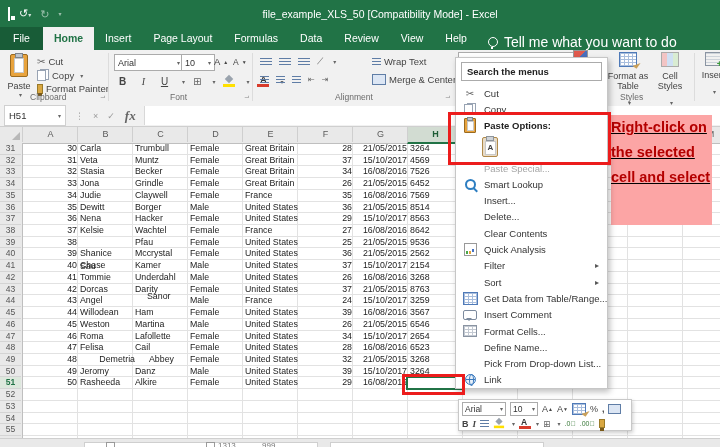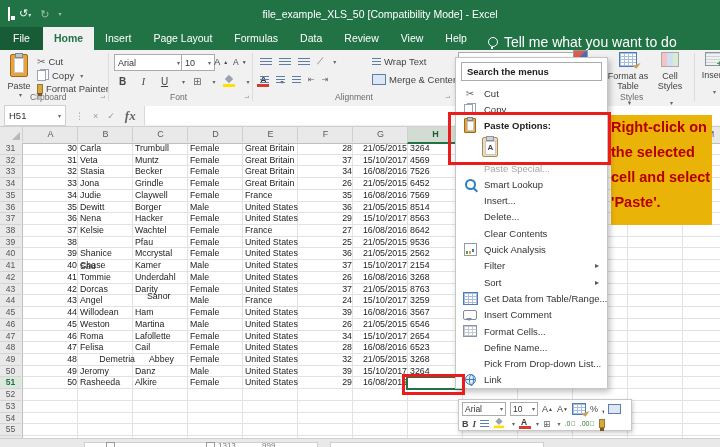--- a/index.html
+++ b/index.html
@@ -122,21 +122,21 @@
   .ic-cmt{position:relative;width:12px;height:8px;border:1px solid #7d8b9e;border-radius:2px;background:#fff;}
   .ic-cmt::after{content:"";position:absolute;left:2px;bottom:-5px;width:0;height:0;border:3px solid transparent;border-top-color:#7d8b9e;}
   .ic-globe{position:relative;width:11px;height:11px;border:1px solid #3878bd;border-radius:50%;background:#e8f1fa;box-sizing:border-box;}
   .ic-globe::before{content:"";position:absolute;left:3px;top:-1px;width:3px;height:10px;border:1px solid #3878bd;border-radius:50%;}
   .ic-globe::after{content:"";position:absolute;left:0;top:4px;width:9px;height:1px;background:#3878bd;}
   .ic-qa{position:relative;width:11px;height:11px;border:1px solid #999;background:#fff;}
   .ic-qa::after{content:"";position:absolute;left:1px;bottom:1px;width:2px;height:3px;background:#4aa84a;
                 box-shadow:3px 0 0 #e2a33d,6px -2px 0 #4472c4;}
   
   .red-box{position:absolute;border:3px solid #ec1c1c;z-index:12;}
-  #annotation{position:absolute;left:611px;top:115px;width:101px;height:110px;background:#eab308;z-index:5;}
+  #annotation{position:absolute;left:611px;top:115px;width:101px;height:110px;background:#fca5a5;z-index:5;text-decoration:underline;}
   .anno-line{font-size:14.5px;line-height:25px;font-weight:bold;color:#b40000;white-space:nowrap;}
   
   #minibar{position:absolute;left:458px;top:399px;width:174px;height:32px;background:#fff;border:1px solid #c8c8c8;
            box-shadow:1px 2px 4px rgba(0,0,0,.2);z-index:11;padding:1px 3px;box-sizing:border-box;}
   .mb-row{display:flex;align-items:center;height:15px;gap:4px;}
   .mb-combo{display:flex;align-items:center;border:1px solid #ababab;height:12px;font-size:8.5px;color:#333;padding:0 2px;background:#fff;}
   .mb-btn{font-size:9px;color:#444;display:flex;align-items:center;}
   .mb-b{font-weight:bold;}
   .mb-i{font-style:italic;font-family:"Liberation Serif",serif;font-weight:bold;}
   .mb-dec{color:#3a7a3a;font-size:7px;}
@@ -633,21 +633,20 @@
       </div>
   </div>
 
   <div class="red-box" style="left:448px;top:112px;width:157px;height:47px;"></div>
   <div class="red-box" style="left:402px;top:374px;width:57px;height:15px;"></div>
 
   <div id="annotation">
       <div class="anno-line" style="color: rgb(180, 0, 0);">Right-click on</div>
       <div class="anno-line" style="color: rgb(180, 0, 0);">the selected</div>
       <div class="anno-line" style="color: rgb(180, 0, 0);">cell and select</div>
-      <div class="anno-line" style="color: rgb(180, 0, 0);">'Paste'.</div>
     </div>
 
   <div id="minibar">
     <div class="mb-row">
       <span class="mb-combo" style="width:38px;justify-content:space-between;">
         <span>Arial</span>
           <span class="car">▾</span>
       </span>
       <span class="mb-combo" style="width:22px;justify-content:space-between;">
         <span>10</span>

